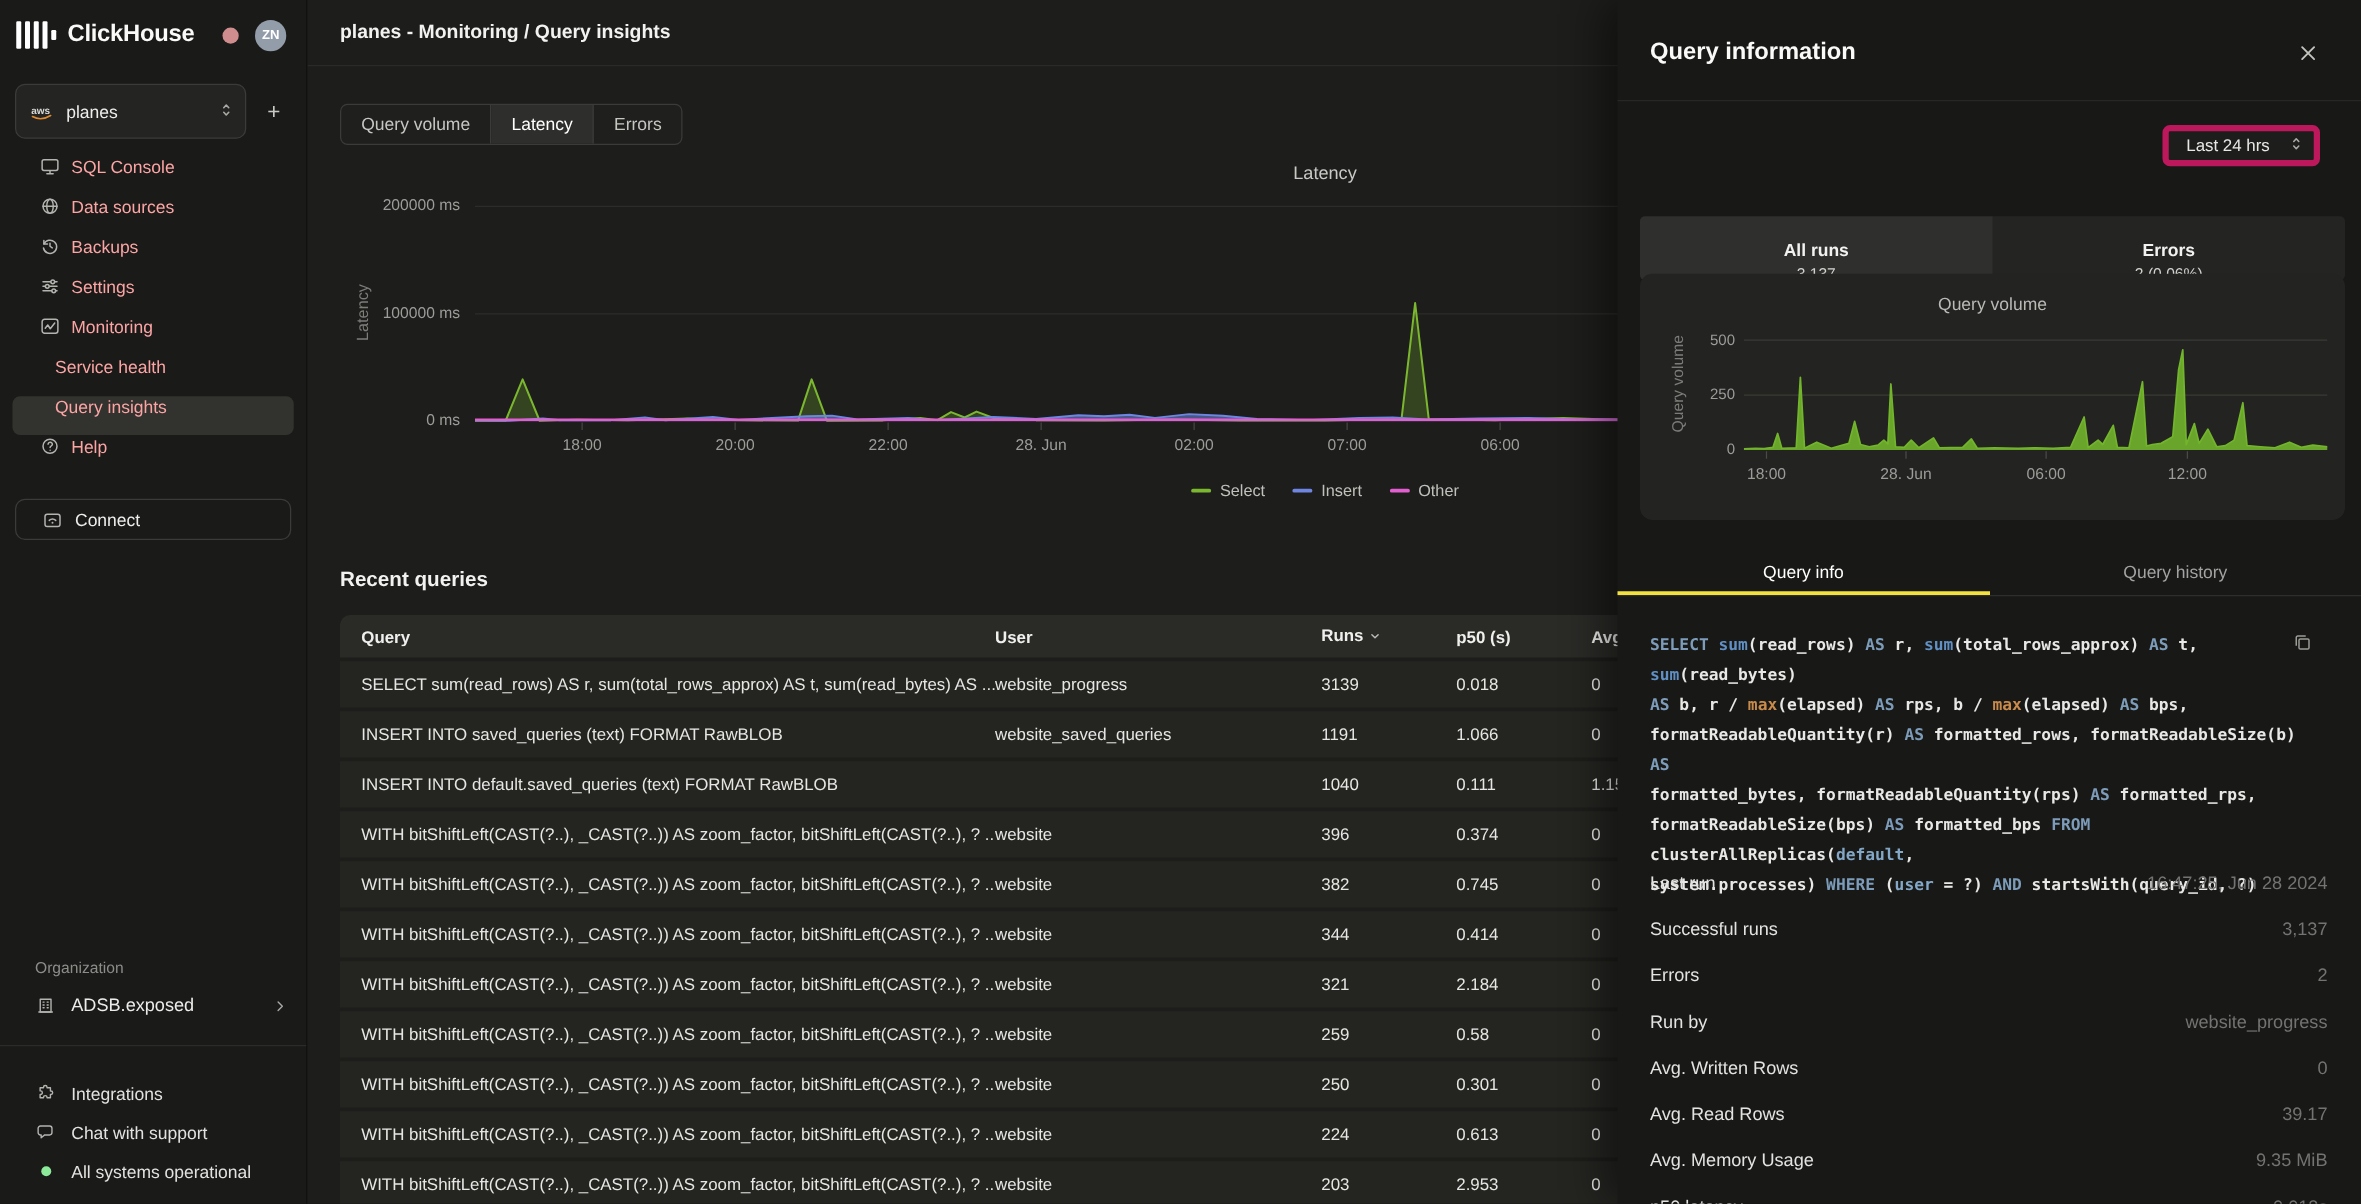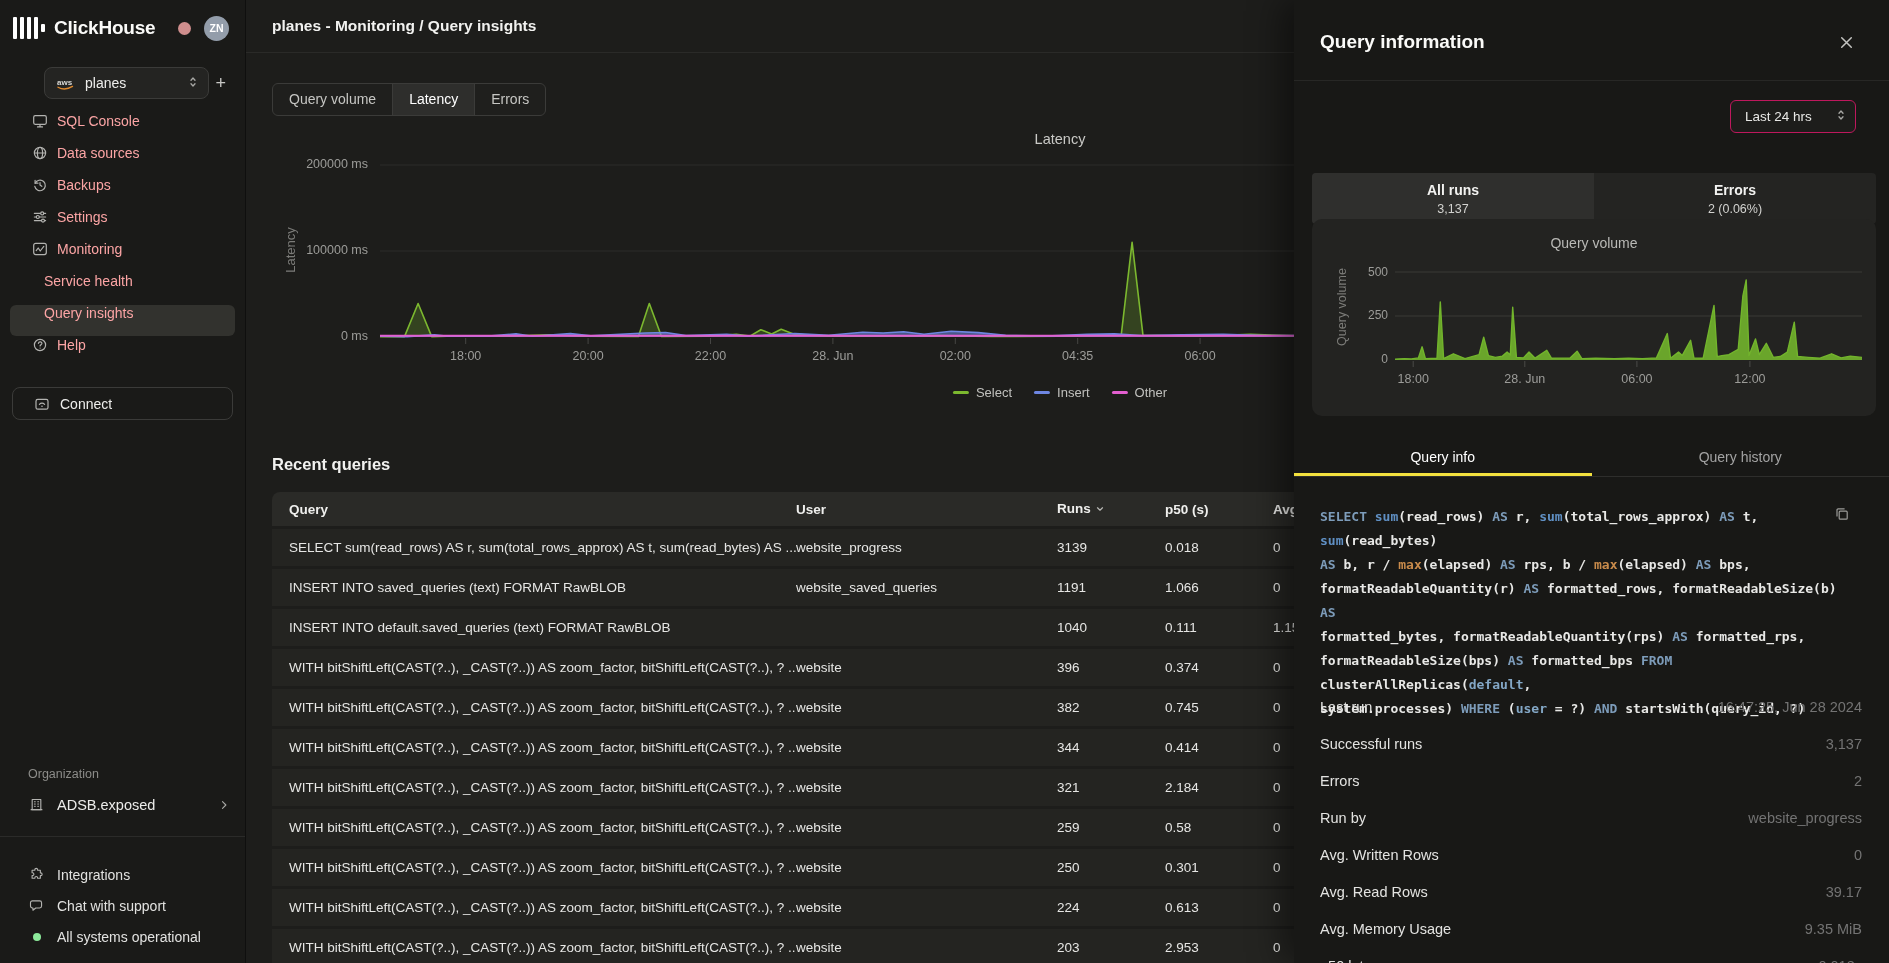--- a/index.html
+++ b/index.html
@@ -12,22 +12,22 @@
              border-right:1px solid #0f0f0e; display:flex; flex-direction:column; }
   .sb-head { height:56px; display:flex; align-items:center; padding:0 16px 0 13px; }
   .logo-bars { display:flex; align-items:center; gap:3px; margin-right:9px; }
   .logo-bars span { width:4px; height:22px; background:#fff; border-radius:1px; }
   .logo-bars span.short { height:8px; align-self:center; }
   .brand { font-size:19px; font-weight:bold; letter-spacing:-.2px; color:#fafaf8; }
   .notif-dot { width:13px; height:13px; border-radius:50%; background:#cf8e8d; margin-left:auto; }
   .avatar { width:25px; height:25px; border-radius:50%; background:#939daa; color:#fff; font-size:10.5px;
             font-weight:bold; display:flex; align-items:center; justify-content:center; margin-left:13px; }
   .svc-row { display:flex; align-items:center; padding:0 12px; margin-top:11px; }
-  .svc { width:185px; height:32px; background:#242422; border:1px solid #3b3b39; border-radius:8px;
-         display:flex; align-items:center; padding:0 10px 0 11px; gap:9px; font-size:14px; color:#eeeeec; cursor:pointer;margin-left:32px; }
+  .svc { width:185px; height:44px; background:#242422; border:1px solid #3b3b39; border-radius:8px;
+         display:flex; align-items:center; padding:0 10px 0 11px; gap:9px; font-size:14px; color:#eeeeec; cursor:pointer; }
   .svc .chev { margin-left:auto; color:#a8a8a5; }
   .add-btn { margin-left:auto; width:28px; text-align:center; font-size:18px; color:#c8c8c5; cursor:pointer; }
   .nav { margin-top:14px; }
   .nav-item { height:31px; margin:0 10px 1px; border-radius:6px; display:flex; 
               padding-left:22px; font-size:14px; color:#fca5a5; cursor:pointer; }
   .nav-item .icn { width:16px; height:16px; margin-right:9px; color:#b3b3b0; flex:none; }
   .nav-item.sub { padding-left:34px; }
   .nav-item.active { background:#32322e; }
   .connect-btn { margin:18px 12px 0; height:33px; border:1px solid #3b3b39; border-radius:8px;
                  display:flex; align-items:center; padding-left:21px; gap:10px; font-size:14px; color:#eeeeec; cursor:pointer; }
@@ -73,27 +73,27 @@
   .rq-row > div:first-child { padding-left:17px; }
   .rq-row > div:last-child { padding-right:8px; }
   .sort-ic { display:inline-block; vertical-align:-1px; margin-left:4px; color:#b9b9b6; }
 
   
   .panel { position:absolute; left:1294px; top:0; width:595px; height:963px; background:#181816; z-index:10;
            box-shadow:-12px 0 32px rgba(0,0,0,.45); }
   .p-title { position:absolute; left:26px; top:31px; font-size:19px; font-weight:bold; color:#fafaf8; }
   .p-close { position:absolute; left:544px; top:34px; width:17px; height:17px; color:#c4c4c1; cursor:pointer; }
   .p-divider { position:absolute; left:0; top:80px; width:595px; height:1px; background:#272725; }
-  .p-select { position:absolute; left:436px; top:100px; width:126px; height:33px; border:1px solid #be185d;
+  .p-select { position:absolute; left:436px; top:100px; width:126px; height:33px; border:5px solid #be185d;
               border-radius:6px; display:flex; align-items:center; padding:0 9px 0 14px; font-size:13.5px;
               color:#e8e8e6; gap:8px; cursor:pointer; background:#1d1d1b; }
   .p-select .chev { margin-left:auto; color:#a8a8a5; }
   .p-segments { position:absolute; left:18px; top:173px; width:564px; height:51px; background:#242422;
                 border-radius:4px; display:flex; overflow:hidden; }
-  .seg { flex:1; text-align:center; padding-top:9px; cursor:pointer; }
+  .seg { flex:1; text-align:center; padding-top:19px; cursor:pointer; }
   .seg.active { background:#2f2f2d; }
   .seg-label { font-size:14px; font-weight:bold; color:#f2f2f0; }
   .seg-value { font-size:12.5px; color:#d2d2cf; margin-top:4px; }
   .p-card { position:absolute; left:18px; top:219px; width:564px; height:197px; background:#232321; border-radius:10px; }
   .vol-title { position:absolute; left:50%; top:16px; transform:translateX(-50%); font-size:14px; color:#b9b9b6; }
   .vol-ylabel { position:absolute; left:30px; top:88px; transform:translate(-50%,-50%) rotate(-90deg);
                 font-size:12.5px; color:#7c7c79; white-space:nowrap; }
   #vol-svg { position:absolute; left:83px; top:45px; }
   .vol-ytick { position:absolute; left:18px; width:58px; text-align:right; font-size:12px; color:#9c9c99; }
   .vol-xtick { position:absolute; width:60px; text-align:center; font-size:12.5px; color:#9c9c99; top:153px; }
@@ -312,21 +312,21 @@
           </div>
         </div>
     <div class="ytick" style="top: 329px;">0 ms</div>
         <div class="ytick" style="top: 243px;">100000 ms</div>
         <div class="ytick" style="top: 157px;">200000 ms</div>
         <div class="xtick" style="left: 184.68px; top: 349px;">18:00</div>
         <div class="xtick" style="left: 307.08px; top: 349px;">20:00</div>
         <div class="xtick" style="left: 429.48px; top: 349px;">22:00</div>
         <div class="xtick" style="left: 551.88px; top: 349px;">28. Jun</div>
         <div class="xtick" style="left: 674.28px; top: 349px;">02:00</div>
-        <div class="xtick" style="left: 796.68px; top: 349px;">04:35</div>
+        <div class="xtick" style="left: 796.68px; top: 349px;">07:00</div>
         <div class="xtick" style="left: 919.08px; top: 349px;">06:00</div>
       </div>
 
     <div class="rq-title">Recent queries</div>
     <div class="rq-table" id="rq-table">
       <div class="rq-row rq-head" id="rq-head">
           <div>Query</div>
           <div>User</div>
           <div>Runs<span class="sort-ic"><svg width="10" height="10" viewBox="0 0 12 12" fill="none" stroke="currentColor" stroke-width="1.4" stroke-linecap="round" stroke-linejoin="round">
                 <path d="M3 4.5l3 3 3-3"></path>

